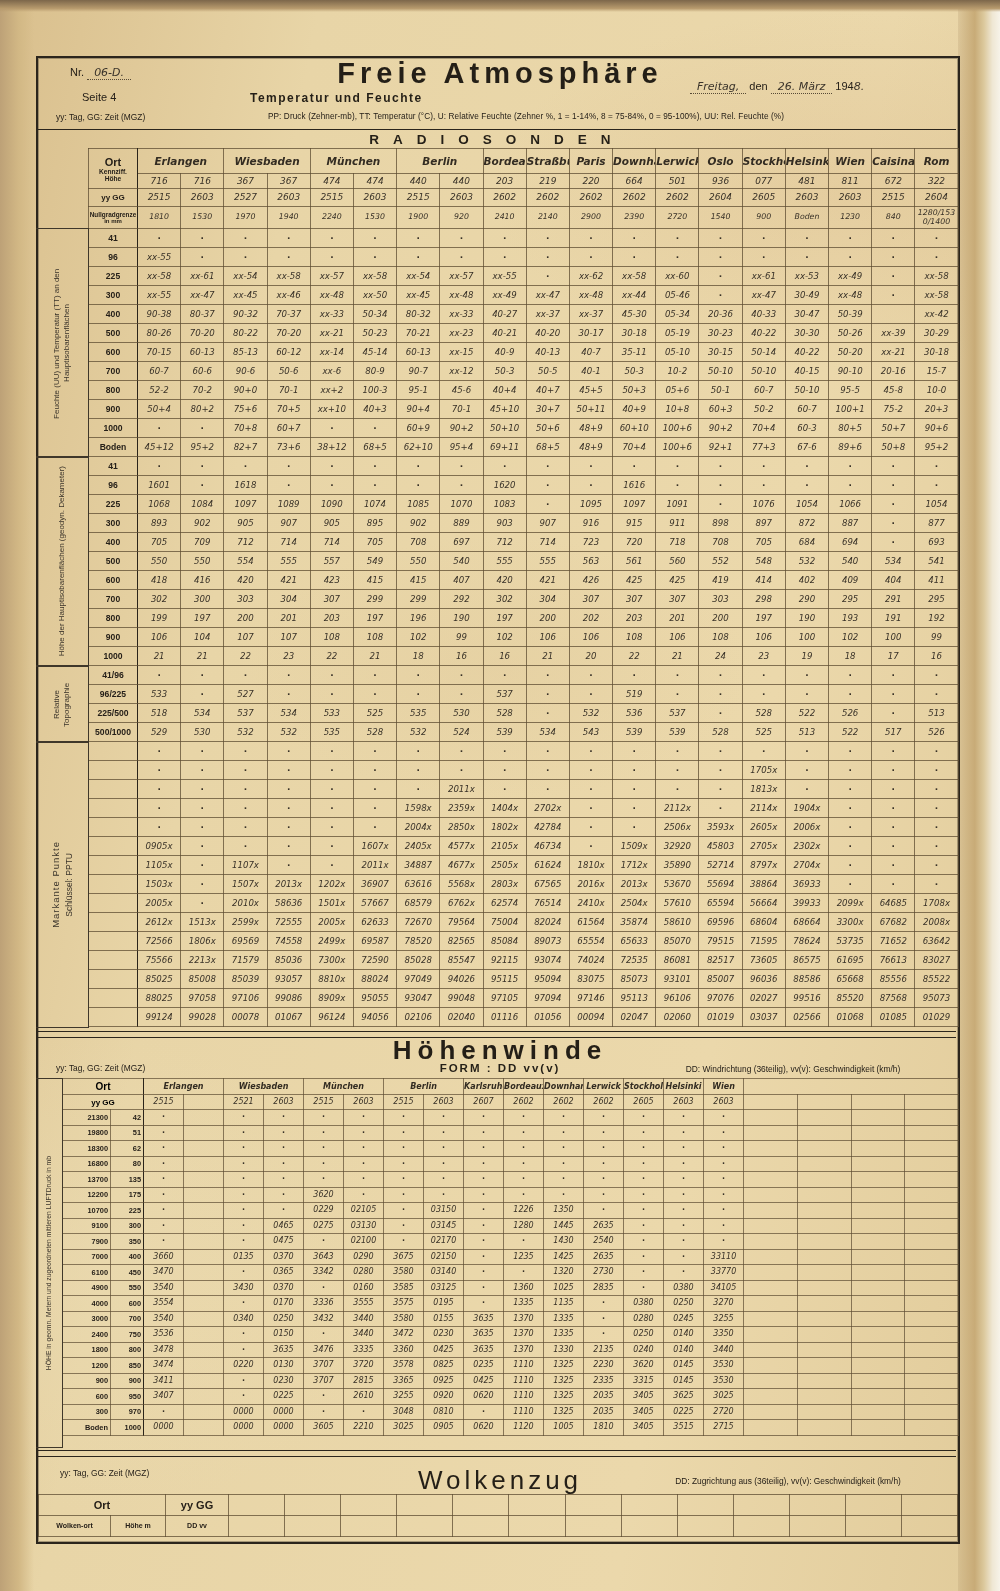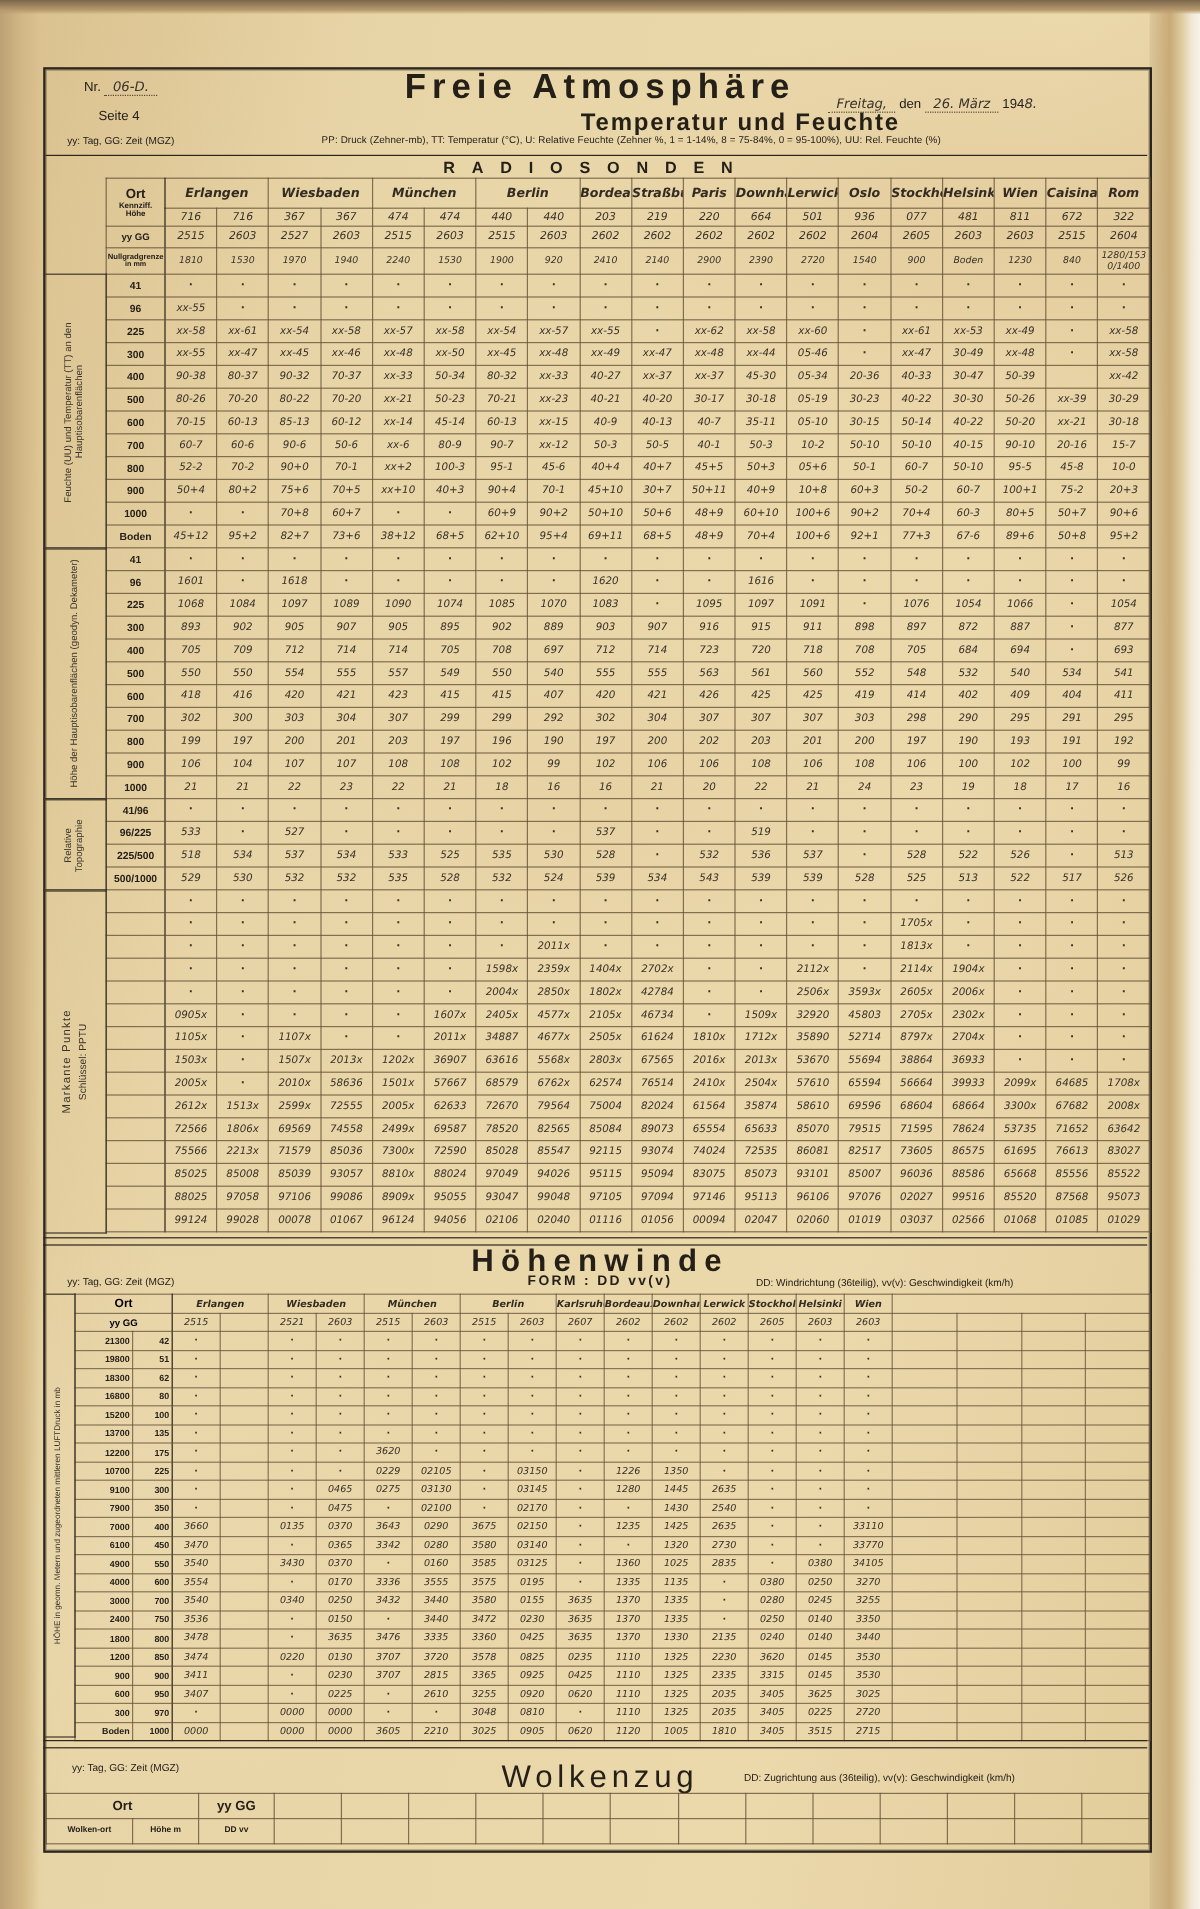--- a/index.html
+++ b/index.html
@@ -16,25 +16,25 @@
   .edge-top{position:absolute;left:0;top:0;width:1000px;height:12px;
     background:linear-gradient(#7c664a,#b79a6d 70%,rgba(183,154,109,0));}
   .frame{position:absolute;left:36px;top:56px;width:920px;height:1484px;
     border:2px solid #2b251c;box-shadow:inset 0 0 0 1px rgba(43,37,28,0.35);}
   .print{font-family:"Liberation Sans",sans-serif;color:#262019;}
   .hand{font-family:"DejaVu Sans",sans-serif;font-style:italic;color:#3a332a;}
   .abs{position:absolute;}
   
   .title{left:250px;top:57px;width:500px;text-align:center;font-family:"Liberation Sans",sans-serif;
     font-weight:bold;font-size:29px;letter-spacing:5px;color:#241f17;}
-  .subtitle{left:250px;top:91px;width:500px;text-align:right;font-family:"Liberation Sans",sans-serif;
-    font-weight:bold;font-size:20px;letter-spacing:1.5px;color:#241f17;}
+  .subtitle{left:250px;top:91px;width:500px;text-align:left;font-family:"Liberation Sans",sans-serif;
+    font-weight:bold;font-size:12px;letter-spacing:1.5px;color:#241f17;}
   .nrline{left:70px;top:66px;font-size:11px;}
   .seite{left:46px;top:91px;font-size:11px;margin-left:36px;}
-  .smallkey{font-size:8.4px;}
+  .smallkey{font-size:8.4px;text-align:center;}
   .dl{border-bottom:1px dotted #574a36;padding:0 7px;}
   .dateline{left:690px;top:80px;font-size:11px;white-space:nowrap;}
   .keyline{left:268px;top:112px;width:600px;font-size:8.2px;letter-spacing:0.1px;}
   .banner{left:38px;top:129px;width:918px;text-align:center;border-top:1.5px solid #2b251c;
     font-family:"Liberation Sans",sans-serif;font-weight:bold;font-size:13.5px;letter-spacing:14px;
     color:#241f17;padding-top:2px;}
   
   table{border-collapse:collapse;table-layout:fixed;position:absolute;border-radius:18px;}
   th,td{padding:0;margin:0;overflow:hidden;vertical-align:middle;text-align:center;}
   
@@ -1303,43 +1303,20 @@
           <td class="dot">·</td>
           <td class="dot">·</td>
           <td class="dot">·</td>
           <td class="dot">·</td>
           <td></td>
           <td></td>
           <td></td>
           <td></td>
         </tr>
         <tr>
-          <th>15200</th>
-          <th>100</th>
-          <td class="dot">·</td>
-          <td></td>
-          <td class="dot">·</td>
-          <td class="dot">·</td>
-          <td class="dot">·</td>
-          <td class="dot">·</td>
-          <td class="dot">·</td>
-          <td class="dot">·</td>
-          <td class="dot">·</td>
-          <td class="dot">·</td>
-          <td class="dot">·</td>
-          <td class="dot">·</td>
-          <td class="dot">·</td>
-          <td class="dot">·</td>
-          <td class="dot">·</td>
-          <td></td>
-          <td></td>
-          <td></td>
-          <td></td>
-        </tr>
-        <tr>
           <th>13700</th>
           <th>135</th>
           <td class="dot">·</td>
           <td></td>
           <td class="dot">·</td>
           <td class="dot">·</td>
           <td class="dot">·</td>
           <td class="dot">·</td>
           <td class="dot">·</td>
           <td class="dot">·</td>

